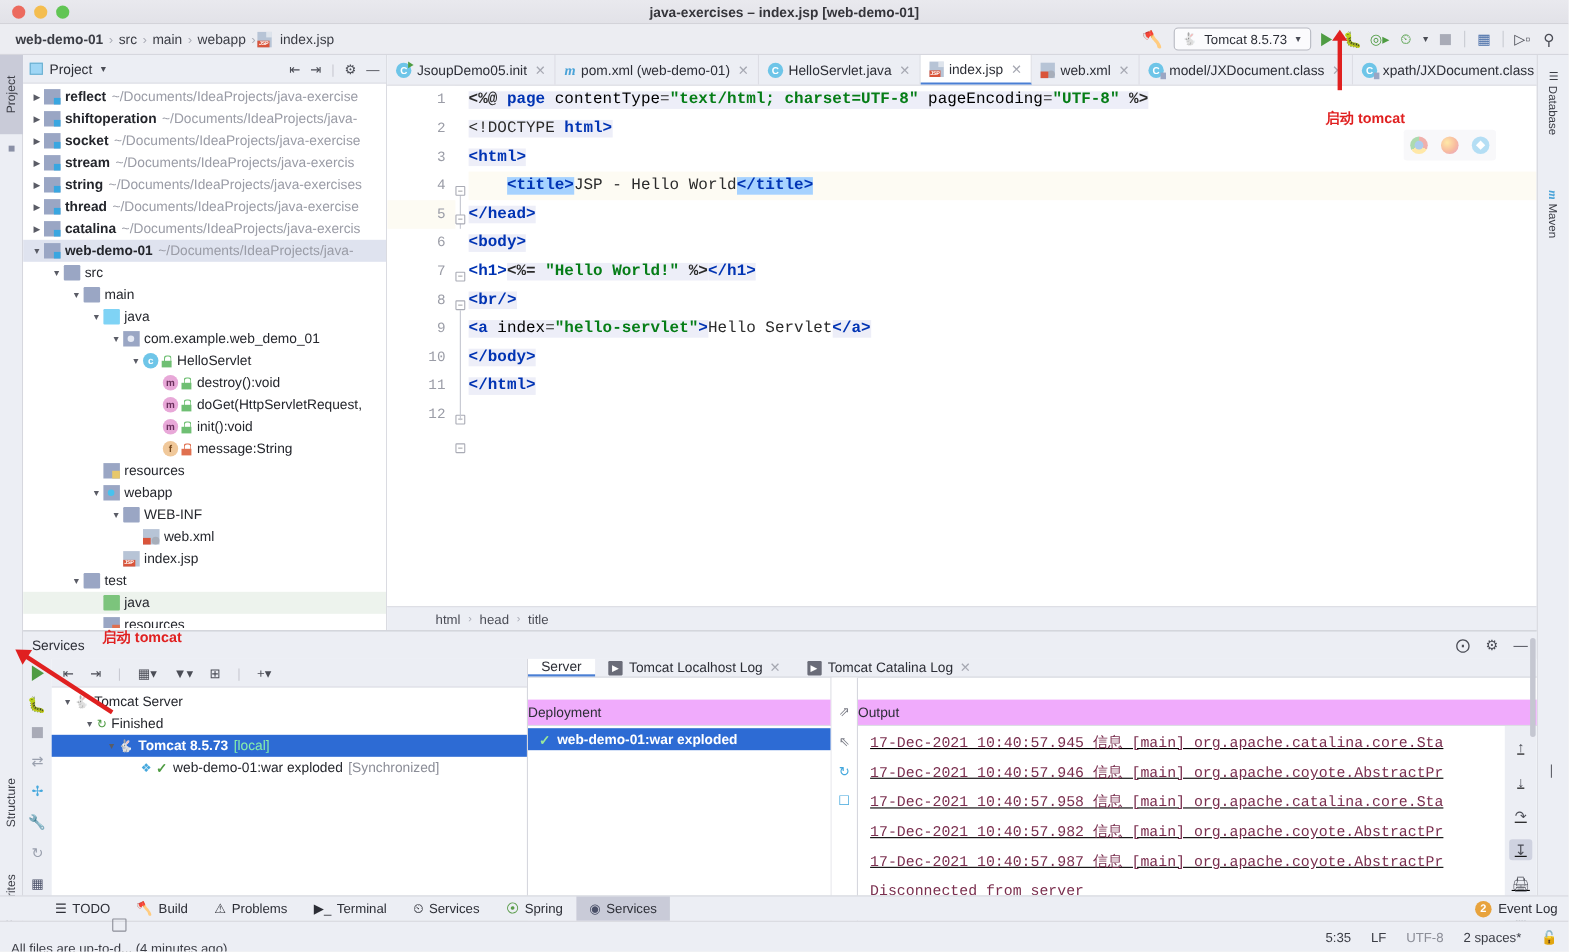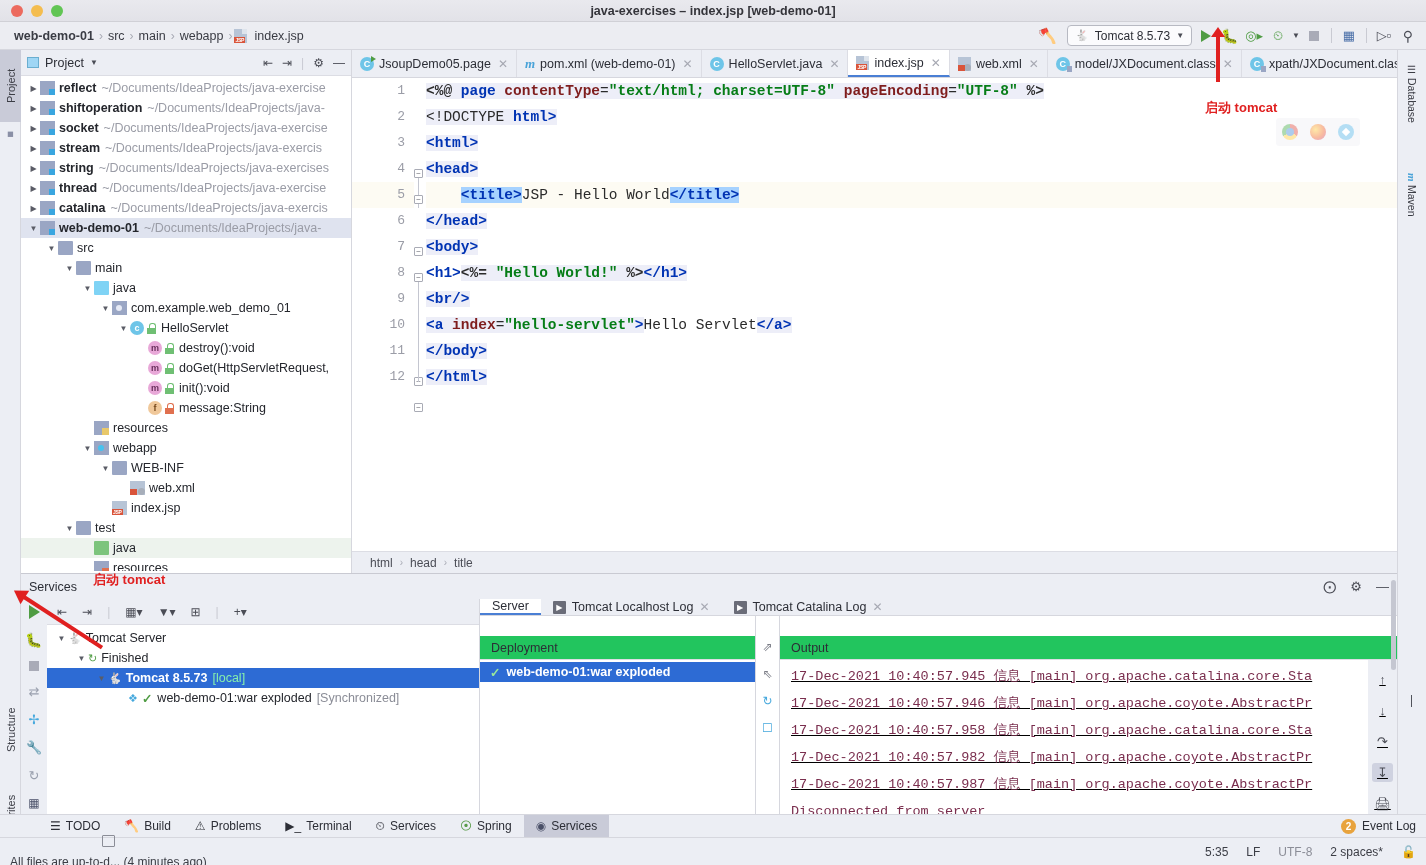--- a/index.html
+++ b/index.html
@@ -173,31 +173,31 @@
           font-size:8px;line-height:7px;text-align:center;color:#6a6c75;background:#fff;}
   .foldline { position: absolute; left: 4px; width: 1px; background: #c4c6d0; }
   .codelines {
     position: absolute; left: 74px; top: 0; right: 0; height: 473px;
     font-family: "Liberation Mono", monospace; font-size: 14.5px;
   }
   .cl { height: 26px; line-height: 26px; white-space: pre; }
   .cl.curline { background: #fdfbf3; }
   .kw { color: #0033b3; font-weight: bold; }
   .tagname { color: #0033b3; font-weight: bold; }
-  .attr { color: #7f1d1d; font-weight: bold; }
+  .attr { color: #000000; font-weight: normal; }
   .str { color: #067d17; font-weight: bold; }
   .plain { color: #2b2b2b; }
   .gray-bg { background: #edeef8; }
   .sel-bg { background: #a6d2ff; }
   .pct { color: #2b2b2b; font-weight: bold; }
 
   .bcrumb-editor {
     position: absolute; left: 0; bottom: 0; width: 1045px; height: 22px;
     background: #eceef4; border-top: 1px solid #dcdde4;
-    display: flex; align-items: center; padding-left: 18px; gap: 7px;
+    display: flex; align-items: center; padding-left: 44px; gap: 7px;
     font-size: 12px; color: #4b4d56;
   }
   .bcrumb-editor .s { color: #a9abb5; font-size: 10px; }
 
   
   .annot-arrow-top {
     position: absolute; left: 1216px; top: 36px; width: 4px; height: 46px;
     background: #e02020;
   }
   .annot-arrow-top::after {
@@ -266,21 +266,21 @@
   .sv-tabs {
     height: 27px; background: #eceef4; border-bottom: 1px solid #d6d7de;
     display: flex; align-items: stretch;
   }
   .svtab { display: flex; align-items: center; gap: 6px; padding: 0 12px; font-size: 12.5px; color: #2c2e36; }
   .svtab.active { background: #fff; border-bottom: 2px solid #4a7fd4; }
   .sq-play { width: 13px; height: 13px; background: #6a6c78; color: #fff; font-size: 8px; display:flex;align-items:center;justify-content:center;border-radius:1px;}
   .svtab .x { color: #a6a8b2; font-size: 12px; }
   .sv-cols { flex: 1; display: flex; }
   .depl-col { width: 276px; border-right: 1px solid #d6d7de; display: flex; flex-direction: column;}
-  .col-head { height: 24px; background: #22c55e; border-bottom: 1px solid #dcdde4; display:flex;align-items:center;padding-left:11px;font-size:12.5px;color:#2c2e36;margin-top:20px;}
+  .col-head { height: 24px; background: #f0abfc; border-bottom: 1px solid #dcdde4; display:flex;align-items:center;font-size:12.5px;color:#2c2e36;margin-top:20px;}
   .depl-body { flex: 1; background: #fff; padding-top: 2px; }
   .depl-row { height: 20px; display: flex; align-items: center; gap: 6px; padding-left: 10px; font-size: 12.5px;}
   .depl-row.sel { background: #2d6bd4; color: #fff; font-weight: bold; }
   .depl-side { width: 24px; background:#fff; display:flex;flex-direction:column;align-items:center;gap:13px;padding-top:24px;color:#7a7c86;font-size:12px;border-right:1px solid #d6d7de;}
   .out-col { flex: 1; display: flex; flex-direction: column; min-width: 0;}
   .out-body { flex: 1; background: #fff; overflow: hidden; font-family: "Liberation Mono", monospace; font-size: 13.5px; padding-top: 3px;}
   .logline { height: 27px; line-height: 27px; white-space: nowrap; padding-left: 11px; color: #7a2e4e; }
   .out-side { width: 29px; background:#eceef4; display:flex;flex-direction:column;align-items:center;gap:12px;padding-top:10px;color:#4b4d56;font-size:13px;}
   .out-side .act { background:#cfd2e0; border-radius:3px; }
   .obtn { width:21px;height:19px;display:flex;align-items:center;justify-content:center;}
@@ -555,21 +555,21 @@
           <span class="ic ic-testres"></span>
           <span>resources</span>
         </div>
       </div>
   </div>
 
   <div class="editor-wrap">
     <div class="tabstrip">
       <div class="etab">
         <span class="ic-java run">C</span>
-        <span>JsoupDemo05.page</span>
+        <span>JsoupDemo05.init</span>
         <span class="x">✕</span>
       </div>
       <div class="etab">
         <span class="ic-maven">m</span>
         <span>pom.xml (web-demo-01)</span>
         <span class="x">✕</span>
       </div>
       <div class="etab">
         <span class="ic-java">C</span>
         <span>HelloServlet.java</span>
@@ -621,21 +621,20 @@
         <div class="fold" style="top:195px;left:0;">−</div>
         <div class="fold" style="top:299px;left:0;">−</div>
         <div class="fold" style="top:325px;left:0;">−</div>
         <div class="foldline" style="top:204px;height:100px;"></div>
       </div>
 
       <div class="codelines">
         <div class="cl"><span class="gray-bg"><span class="pct">&lt;%@ </span><span class="kw">page </span><span class="attr">contentType</span><span class="plain">=</span><span class="str">"text/html; charset=UTF-8"</span><span class="plain"> </span><span class="attr">pageEncoding</span><span class="plain">=</span><span class="str">"UTF-8"</span><span class="plain"> </span><span class="pct">%&gt;</span></span></div>
         <div class="cl"><span class="gray-bg"><span class="plain">&lt;!DOCTYPE </span><span class="kw">html&gt;</span></span></div>
         <div class="cl"><span class="gray-bg"><span class="tagname">&lt;html&gt;</span></span></div>
-        <div class="cl"><span class="gray-bg"><span class="tagname">&lt;head&gt;</span></span></div>
         <div class="cl curline"><span class="plain">    </span><span class="sel-bg tagname">&lt;title&gt;</span><span class="plain">JSP - Hello World</span><span class="sel-bg tagname">&lt;/title&gt;</span></div>
         <div class="cl"><span class="gray-bg"><span class="tagname">&lt;/head&gt;</span></span></div>
         <div class="cl"><span class="gray-bg"><span class="tagname">&lt;body&gt;</span></span></div>
         <div class="cl"><span class="tagname">&lt;h1&gt;</span><span class="gray-bg"><span class="pct">&lt;%= </span><span class="str">"Hello World!"</span><span class="plain"> </span><span class="pct">%&gt;</span></span><span class="gray-bg tagname">&lt;/h1&gt;</span></div>
         <div class="cl"><span class="gray-bg"><span class="tagname">&lt;br/&gt;</span></span></div>
         <div class="cl"><span class="gray-bg"><span class="tagname">&lt;a </span><span class="attr">index</span><span class="plain">=</span><span class="str">"hello-servlet"</span><span class="tagname">&gt;</span></span><span class="plain">Hello Servlet</span><span class="gray-bg tagname">&lt;/a&gt;</span></div>
         <div class="cl"><span class="gray-bg"><span class="tagname">&lt;/body&gt;</span></span></div>
         <div class="cl"><span class="gray-bg"><span class="tagname">&lt;/html&gt;</span></span></div>
       </div>
     </div>

